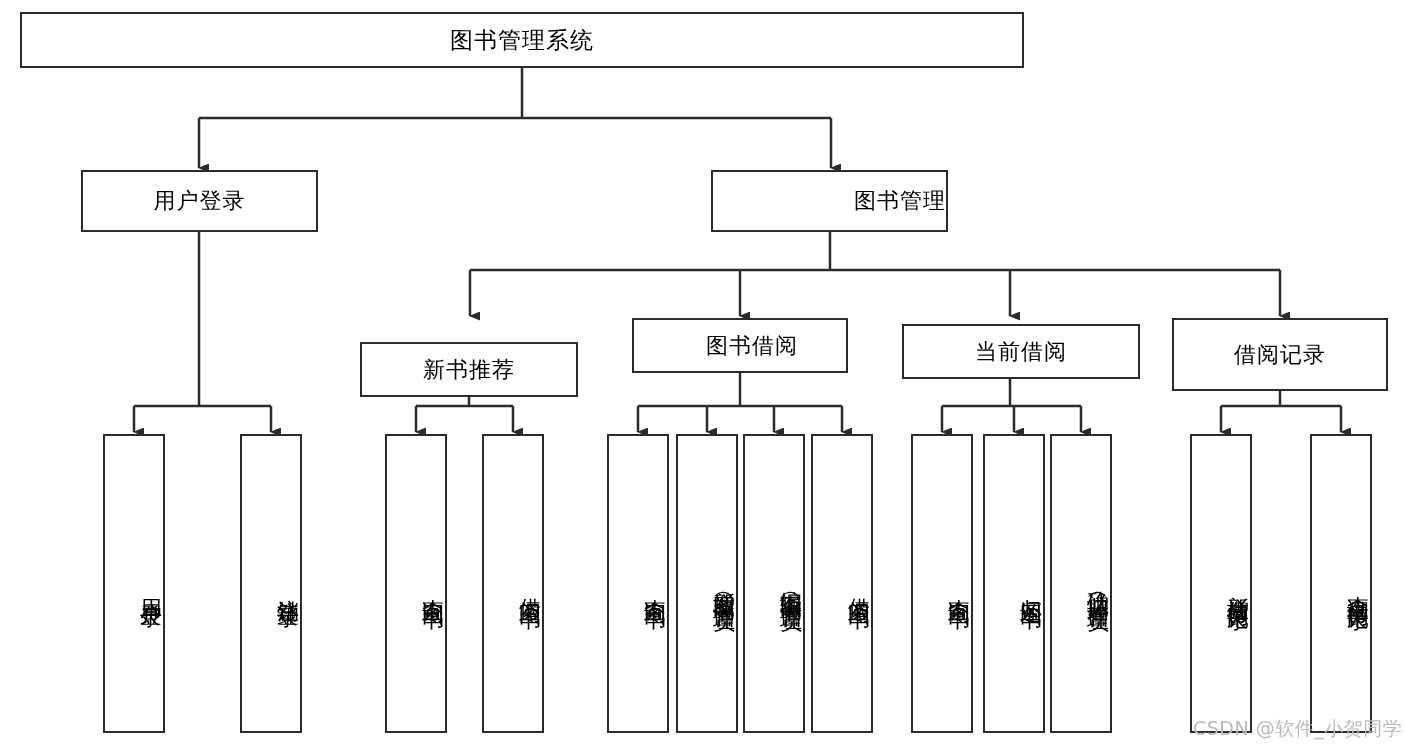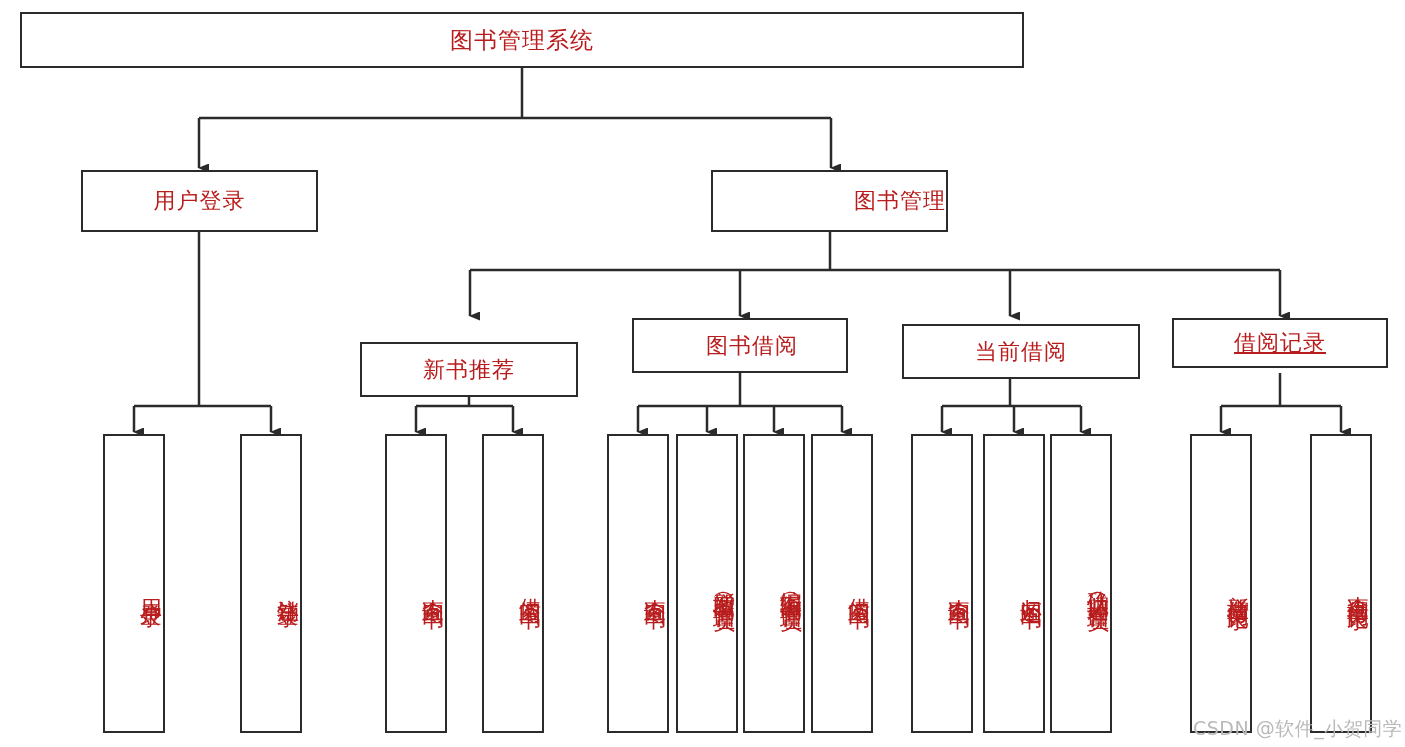--- a/index.html
+++ b/index.html
@@ -25,21 +25,21 @@
     height: 747px;
   }
   .node {
     position: absolute;
     box-sizing: border-box;
     border: 2.5px solid #2b2b2b;
     background: #ffffff;
     display: flex;
     align-items: center;
     justify-content: center;
-    color: #b91c1c;
+    color: #000000;
     z-index: 2;
   }
   .node.h {
     font-size: 22px;
     letter-spacing: 1px;
   }
   .node.root {
     font-size: 23px;
   }
   .node.v {
@@ -127,21 +127,21 @@
       </div>
       <div class="node h" style="left: 360px; top: 318px; width: 218px; height: 55px; margin-top: 24px;">
         <span>新书推荐</span>
       </div>
       <div class="node h" style="left: 632px; top: 318px; width: 216px; height: 55px; padding-left: 24px;">
         <span>图书借阅</span>
       </div>
       <div class="node h" style="left: 902px; top: 324px; width: 238px; height: 55px;">
         <span>当前借阅</span>
       </div>
-      <div class="node h" style="left: 1172px; top: 318px; width: 216px; height: 50px; text-decoration: underline;">
+      <div class="node h" style="left: 1172px; top: 318px; width: 216px; height: 73px;">
         <span>借阅记录</span>
       </div>
       <div class="node v" style="left: 103px; top: 434px; width: 62px; height: 299px;">
         <span class="vtext">用户登录</span>
       </div>
       <div class="node v" style="left: 240px; top: 434px; width: 62px; height: 299px;">
         <span class="vtext">注销登录</span>
       </div>
       <div class="node v" style="left: 385px; top: 434px; width: 62px; height: 299px;">
         <span class="vtext">查询图书</span>

